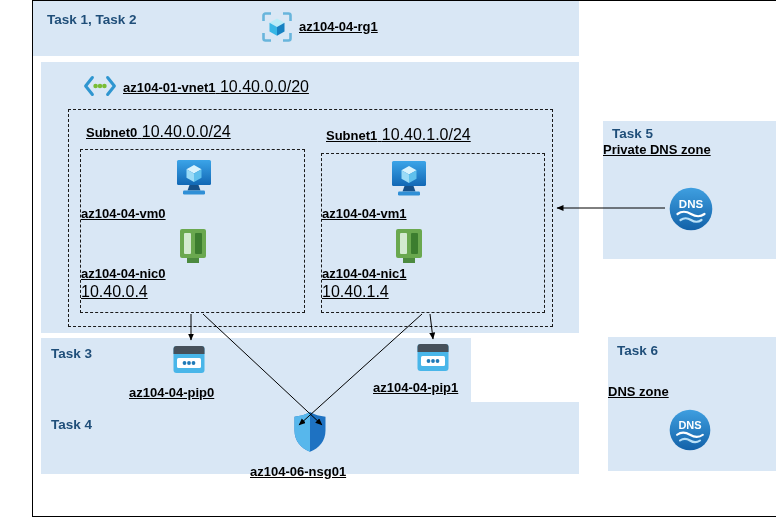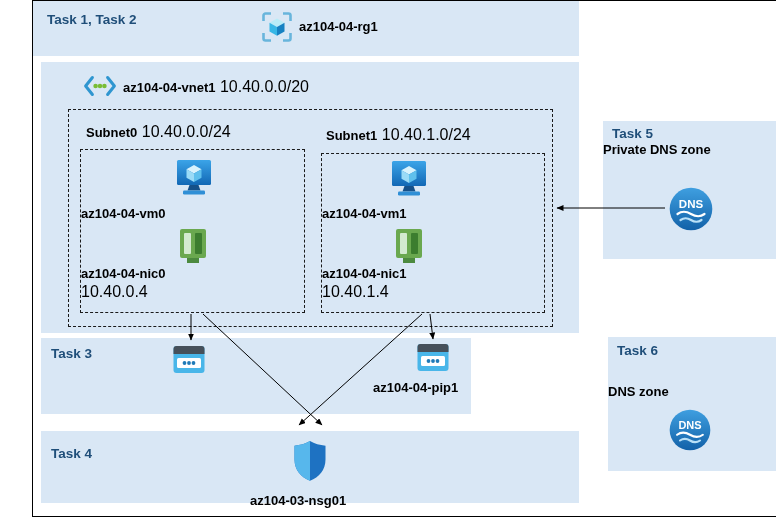--- a/index.html
+++ b/index.html
@@ -1,19 +1,19 @@
 <!DOCTYPE html>
 <html><head>
 <meta charset="utf-8">
 <style>
   * { margin:0; padding:0; box-sizing:border-box; }
   body { font-family:"Liberation Sans", sans-serif; background:#ffffff; }
   .canvas { position:relative; width:776px; height:517px; background:#ffffff; border:1px solid #000; overflow:hidden;margin-left:32px; }
   .region { position:absolute; background:#d9e7f5; }
-  .abs { position:absolute; }
+  .abs { position:absolute;text-decoration:underline; }
   .task-label { position:absolute; font-weight:700; font-size:13.5px; color:#1f4e79; white-space:nowrap; }
   .bold13 { font-weight:700; font-size:13px; color:#000; white-space:nowrap; }
   .reg13 { font-weight:400; font-size:16px; color:#000; white-space:nowrap; }
   .dashed { position:absolute; border:1px dashed #1a1a1a; }
   .icon { position:absolute; line-height:0; }
   .tcenter { text-align:left; }
   .arrows { position:absolute; left:0; top:0; pointer-events:none; }
   .defs-svg { position:absolute; width:0; height:0; }
   svg text { font-family:"Liberation Sans", sans-serif; }
 </style>
@@ -58,21 +58,21 @@
     <div class="icon" style="left:42px;top:13px">
       <svg width="34" height="22" viewBox="0 0 40 26">
         <path d="M11 3 L3 13 L11 23" fill="none" stroke="#2f96d0" stroke-width="3.6" stroke-linecap="round" stroke-linejoin="round"></path>
         <path d="M29 3 L37 13 L29 23" fill="none" stroke="#2f96d0" stroke-width="3.6" stroke-linecap="round" stroke-linejoin="round"></path>
         <circle cx="14.8" cy="13" r="2.7" fill="#79bd35"></circle>
         <circle cx="20" cy="13" r="2.7" fill="#79bd35"></circle>
         <circle cx="25.2" cy="13" r="2.7" fill="#79bd35"></circle>
       </svg>
     </div>
     <div class="abs" style="left:82px;top:16px">
-      <span class="bold13">az104-04-vnet1</span>
+      <span class="bold13">az104-01-vnet1</span>
       <span class="reg13">10.40.0.0/20</span>
     </div>
 
     <div class="dashed" style="left:27px;top:47px;width:485px;height:218px">
 
       <div class="abs" style="left:17px;top:13px">
         <span class="bold13">Subnet0</span>
         <span class="reg13">10.40.0.0/24</span>
       </div>
       <div class="dashed" style="left:11px;top:39px;width:225px;height:164px">
@@ -134,42 +134,43 @@
     <div class="icon" style="left:132px;top:7px">
       <svg width="32" height="30" viewBox="0 0 32 30">
         <rect x="0.5" y="1" width="31" height="27" rx="3" fill="#49b6e9"></rect>
         <path d="M0.5 9 V4 a3 3 0 0 1 3 -3 h25 a3 3 0 0 1 3 3 v5 Z" fill="#46505a"></path>
         <rect x="4" y="13" width="24" height="10" rx="1.5" fill="#ffffff"></rect>
         <circle cx="11.5" cy="18" r="1.9" fill="#1f7ab8"></circle>
         <circle cx="16" cy="18" r="1.9" fill="#1f7ab8"></circle>
         <circle cx="20.5" cy="18" r="1.9" fill="#1f7ab8"></circle>
       </svg>
     </div>
+    <div class="abs bold13 tcenter" style="left:88px;top:47px;width:120px">az104-04-pip0</div>
     <div class="icon" style="left:376px;top:5px">
       <svg width="32" height="30" viewBox="0 0 32 30">
         <rect x="0.5" y="1" width="31" height="27" rx="3" fill="#49b6e9"></rect>
         <path d="M0.5 9 V4 a3 3 0 0 1 3 -3 h25 a3 3 0 0 1 3 3 v5 Z" fill="#46505a"></path>
         <rect x="4" y="13" width="24" height="10" rx="1.5" fill="#ffffff"></rect>
         <circle cx="11.5" cy="18" r="1.9" fill="#1f7ab8"></circle>
         <circle cx="16" cy="18" r="1.9" fill="#1f7ab8"></circle>
         <circle cx="20.5" cy="18" r="1.9" fill="#1f7ab8"></circle>
       </svg>
     </div>
     <div class="abs bold13 tcenter" style="left:332px;top:42px;width:120px">az104-04-pip1</div>
   </div>
 
-  <div class="region" style="left:8px;top:430px;width:538px;height:72px">
+  <div class="region" style="left:8px;top:401px;width:538px;height:72px">
     <div class="task-label" style="left:10px;top:15px">Task 4</div>
     <div class="icon" style="left:252px;top:9px">
       <svg width="34" height="42" viewBox="0 0 34 42">
         <path d="M17 1 C12.6 3.7 7.2 5.1 1.5 5.7 V19.5 C1.5 30 8 37.3 17 40.8 C26 37.3 32.5 30 32.5 19.5 V5.7 C26.8 5.1 21.4 3.7 17 1 Z" fill="#1e72c2"></path>
         <path d="M17 1 C12.6 3.7 7.2 5.1 1.5 5.7 V19.5 C1.5 30 8 37.3 17 40.8 Z" fill="#57b7ec"></path>
       </svg>
     </div>
-    <div class="abs bold13 tcenter" style="left:209px;top:62px;width:120px">az104-03-nsg01</div>
+    <div class="abs bold13 tcenter" style="left:209px;top:62px;width:120px">az104-06-nsg01</div>
   </div>
 
   <div class="region" style="left:570px;top:120px;width:176px;height:138px">
     <div class="task-label" style="left:9px;top:5px">Task 5</div>
     <div class="abs bold13 tcenter" style="left:0;top:21px;width:176px">Private DNS zone</div>
     <div class="icon" style="left:66px;top:66px">
       <svg width="44" height="44" viewBox="0 0 44 44">
         <circle cx="22" cy="22" r="21.3" fill="url(#g-dns)"></circle>
         <text x="22" y="20.5" text-anchor="middle" font-size="11.5" font-weight="bold" fill="#ffffff">DNS</text>
         <path d="M8.5 27 Q14.5 22.5 22 27 T35.5 27" fill="none" stroke="#ffffff" stroke-width="2.2" stroke-linecap="round"></path>

